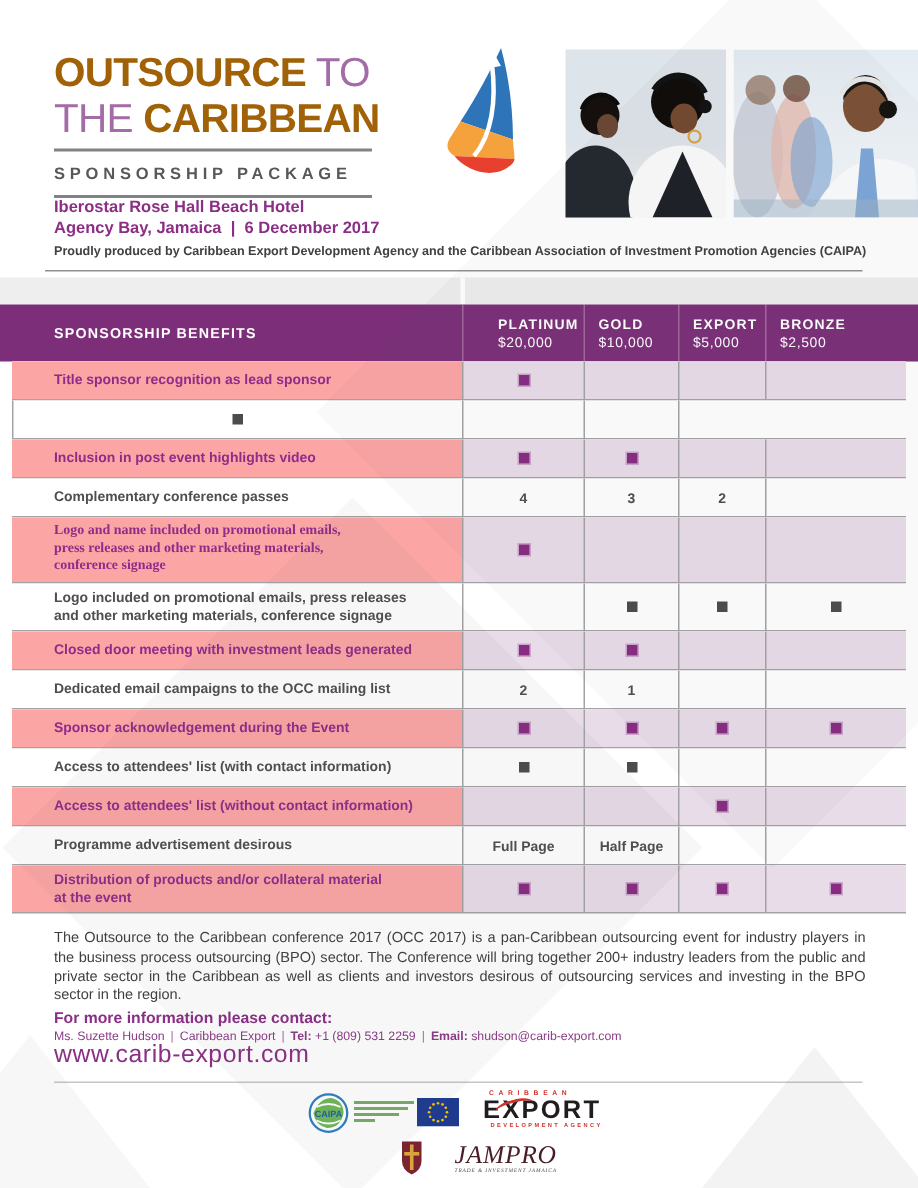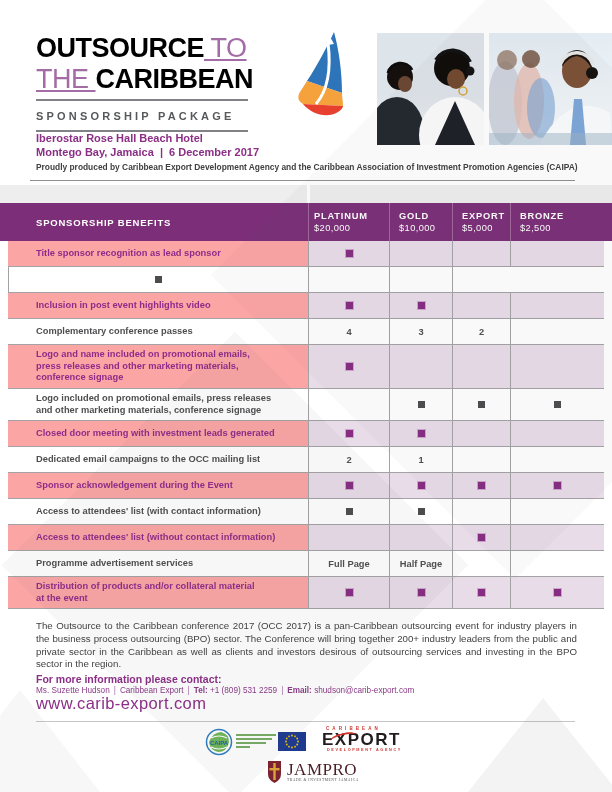--- a/index.html
+++ b/index.html
@@ -10,22 +10,22 @@
   }
   
   .wm { position:absolute; pointer-events:none; z-index:6; }
   .wm-a { left:70px; top:400px; width:330px; height:330px; transform:rotate(45deg); background:rgba(90,90,90,0.05);}
   .wm-b { left:300px; top:60px; width:430px; height:430px; transform:rotate(45deg); background:rgba(90,90,90,0.035);}
   .wm-c { left:468px; top:698px; width:150px; height:94px; background:rgba(90,90,90,0.07); clip-path:polygon(50% 0,0 100%,100% 100%);}
   .wm-d { left:-60px; top:690px; width:160px; height:102px; background:rgba(90,90,90,0.05); clip-path:polygon(50% 0,0 100%,100% 100%);}
 
   
   .title { position:absolute; left:36px; top:33px; font-size:27px; line-height:31px; letter-spacing:-0.5px; z-index:2;}
-  .title .b { font-weight:bold; color:#000000; }
-  .title .l { font-weight:normal; color:#A46CA7;text-decoration:underline; }
+  .title .b { font-weight:bold; color:#a16207; }
+  .title .l { font-weight:normal; color:#A46CA7; }
   .pkg { position:absolute; left:36px; top:99px; width:212px; z-index:2;
          border-top:2px solid #808285; border-bottom:2px solid #808285; padding:5px 0 6px; }
   .pkg span { font-size:11px; font-weight:bold; letter-spacing:3.2px; color:#57585A; }
   .venue { position:absolute; left:36px; top:132px; font-size:11px; font-weight:bold; color:#8B2E86; line-height:13.5px; z-index:2;}
   .produced { position:absolute; left:36px; top:162px; width:545px; font-size:8.4px; font-weight:bold; color:#414042; z-index:2;}
   .prod-rule { position:absolute; left:30px; top:180px; width:545px; height:1px; background:#919195; z-index:2;}
 
   .sail { position:absolute; left:297px; top:31px; z-index:2; }
   .photo { position:absolute; top:33px; height:112px; overflow:hidden; z-index:2; }
   .photo1 { left:377px; width:107px; }
@@ -40,21 +40,21 @@
   .purpleband .bh { position:absolute; left:36px; top:14px; font-size:9.5px; font-weight:bold; color:#ffffff; letter-spacing:0.8px;}
   .tier-h { position:absolute; top:7px; color:#fff; line-height:12px; }
   .tier-h .tn { font-size:9.3px; font-weight:bold; letter-spacing:0.8px; }
   .tier-h .tp { font-size:9.3px; font-weight:normal; letter-spacing:0.4px; }
   .vline { position:absolute; top:0; width:1px; height:38px; background:rgba(255,255,255,0.28); }
 
   
   .rows { position:absolute; left:8px; top:241px; width:596px; z-index:2; }
   .trow { display:grid; grid-template-columns:300px 81px 63px 58px 94px; border-bottom:1px solid #A3A2A5; min-height:26px; background:#fff;}
   .trow.r2 { min-height:32px; }
-  .trow.r3 { min-height:44px; }
+  .trow.r3 { min-height:44px;font-family:Liberation Serif, serif; }
   .tlabel { display:flex; align-items:center; padding:3px 6px 3px 28px; font-size:9.3px; line-height:11.5px;
             font-weight:bold; color:#4E4E50; white-space:pre-line; }
   .tcell { display:flex; align-items:center; justify-content:center; border-left:1px solid #A3A2A5;
            font-size:9.3px; font-weight:bold; color:#4E4E50; }
   .trow.hl { }
   .trow.hl .tlabel { background:#fca5a5; color:#8E2C8A; }
   .trow.hl .tcell { background:#E8DCE9; }
   .sq { width:7px; height:7px; background:#4C4C4E; display:inline-block; }
   .trow.hl .sq { background:#872C82; outline:1px solid rgba(135,44,130,0.3); }
 
@@ -74,21 +74,21 @@
   .caipa-lines { margin-left:3px; }
   .caipa-lines div { height:2px; background:rgba(95,158,74,0.85); margin-bottom:2px; }
   .eu { position:absolute; left:278px; top:6px; }
   .ce { position:absolute; left:322px; top:0; text-align:left; }
   .ce-top { font-size:4.5px; font-weight:bold; letter-spacing:3.1px; color:#D0342C; margin-left:4px;}
   .ce-main { position:relative; font-size:17px; font-weight:bold; color:#211D1E; letter-spacing:1.5px; line-height:17px;}
   .ce-main .swoosh { position:absolute; left:8px; top:2px; width:26px; height:10px;
                      border-top:2px solid #D0342C; border-radius:50%; transform:rotate(-14deg); }
   .ce-sub { font-size:3.8px; font-weight:bold; letter-spacing:1.6px; color:#D0342C; margin-left:5px;}
   .jampro { position:absolute; left:266px; top:34px; display:flex; align-items:center; }
-  .jampro-txt { margin-left:4px; font-family:"Liberation Serif", serif; }
+  .jampro-txt { margin-left:20px; font-family:"Liberation Serif", serif;font-style:italic; }
   .jampro-name { font-size:17px; letter-spacing:0.5px; color:#4A1D26; line-height:16px; }
   .jampro-sub { font-size:3.6px; letter-spacing:0.6px; color:#4A4A4A; }
 </style>
 </head>
 <body>
 
 <div class="wm wm-b"></div>
 <div class="wm wm-a"></div>
 <div class="wm wm-c"></div>
 <div class="wm wm-d"></div>
@@ -149,37 +149,37 @@
   <polygon points="85,66 93,66 97,112 81,112" fill="#7DA7D9"></polygon>
   <rect y="100" width="123" height="12" fill="#9DB4C8" opacity="0.5"></rect>
 </svg>
 
 <div class="pkg">
   <span>SPONSORSHIP PACKAGE</span>
 </div>
 
 <div class="venue">
   <div>Iberostar Rose Hall Beach Hotel</div>
-  <div><span>Montego Bay, Jamaica</span>&nbsp; <span>|</span>&nbsp; <span>6 December 2017</span></div>
+  <div><span>Agency Bay, Jamaica</span>&nbsp; <span>|</span>&nbsp; <span>6 December 2017</span></div>
 </div>
 
 <div class="produced">Proudly produced by Caribbean Export Development Agency and the Caribbean Association of Investment Promotion Agencies (CAIPA)</div>
 <div class="prod-rule"></div>
 
 <div class="grayband">
   <div class="gap"></div>
 </div>
 
 <div class="purpleband">
   <div class="bh">SPONSORSHIP BENEFITS</div>
   <div class="vline" style="left:308px"></div>
   <div class="vline" style="left:389px"></div>
   <div class="vline" style="left:452px"></div>
   <div class="vline" style="left:510px"></div>
-  <div class="tier-h" style="left:314px">
+  <div class="tier-h" style="left:332px">
     <div class="tn">PLATINUM</div>
       <div class="tp">$20,000</div>
   </div>
   <div class="tier-h" style="left:399px">
     <div class="tn">GOLD</div>
       <div class="tp">$10,000</div>
   </div>
   <div class="tier-h" style="left:462px">
     <div class="tn">EXPORT</div>
       <div class="tp">$5,000</div>
@@ -298,21 +298,21 @@
     <div class="trow hl">
       <div class="tlabel">Access to attendees' list (without contact information)</div>
       <div class="tcell"></div>
       <div class="tcell"></div>
       <div class="tcell">
         <span class="sq"></span>
       </div>
       <div class="tcell"></div>
     </div>
     <div class="trow">
-      <div class="tlabel">Programme advertisement services</div>
+      <div class="tlabel">Programme advertisement desirous</div>
       <div class="tcell">Full Page</div>
       <div class="tcell">Half Page</div>
       <div class="tcell"></div>
       <div class="tcell"></div>
     </div>
     <div class="trow hl r2">
       <div class="tlabel">Distribution of products and/or collateral material
 at the event</div>
       <div class="tcell">
         <span class="sq"></span>

